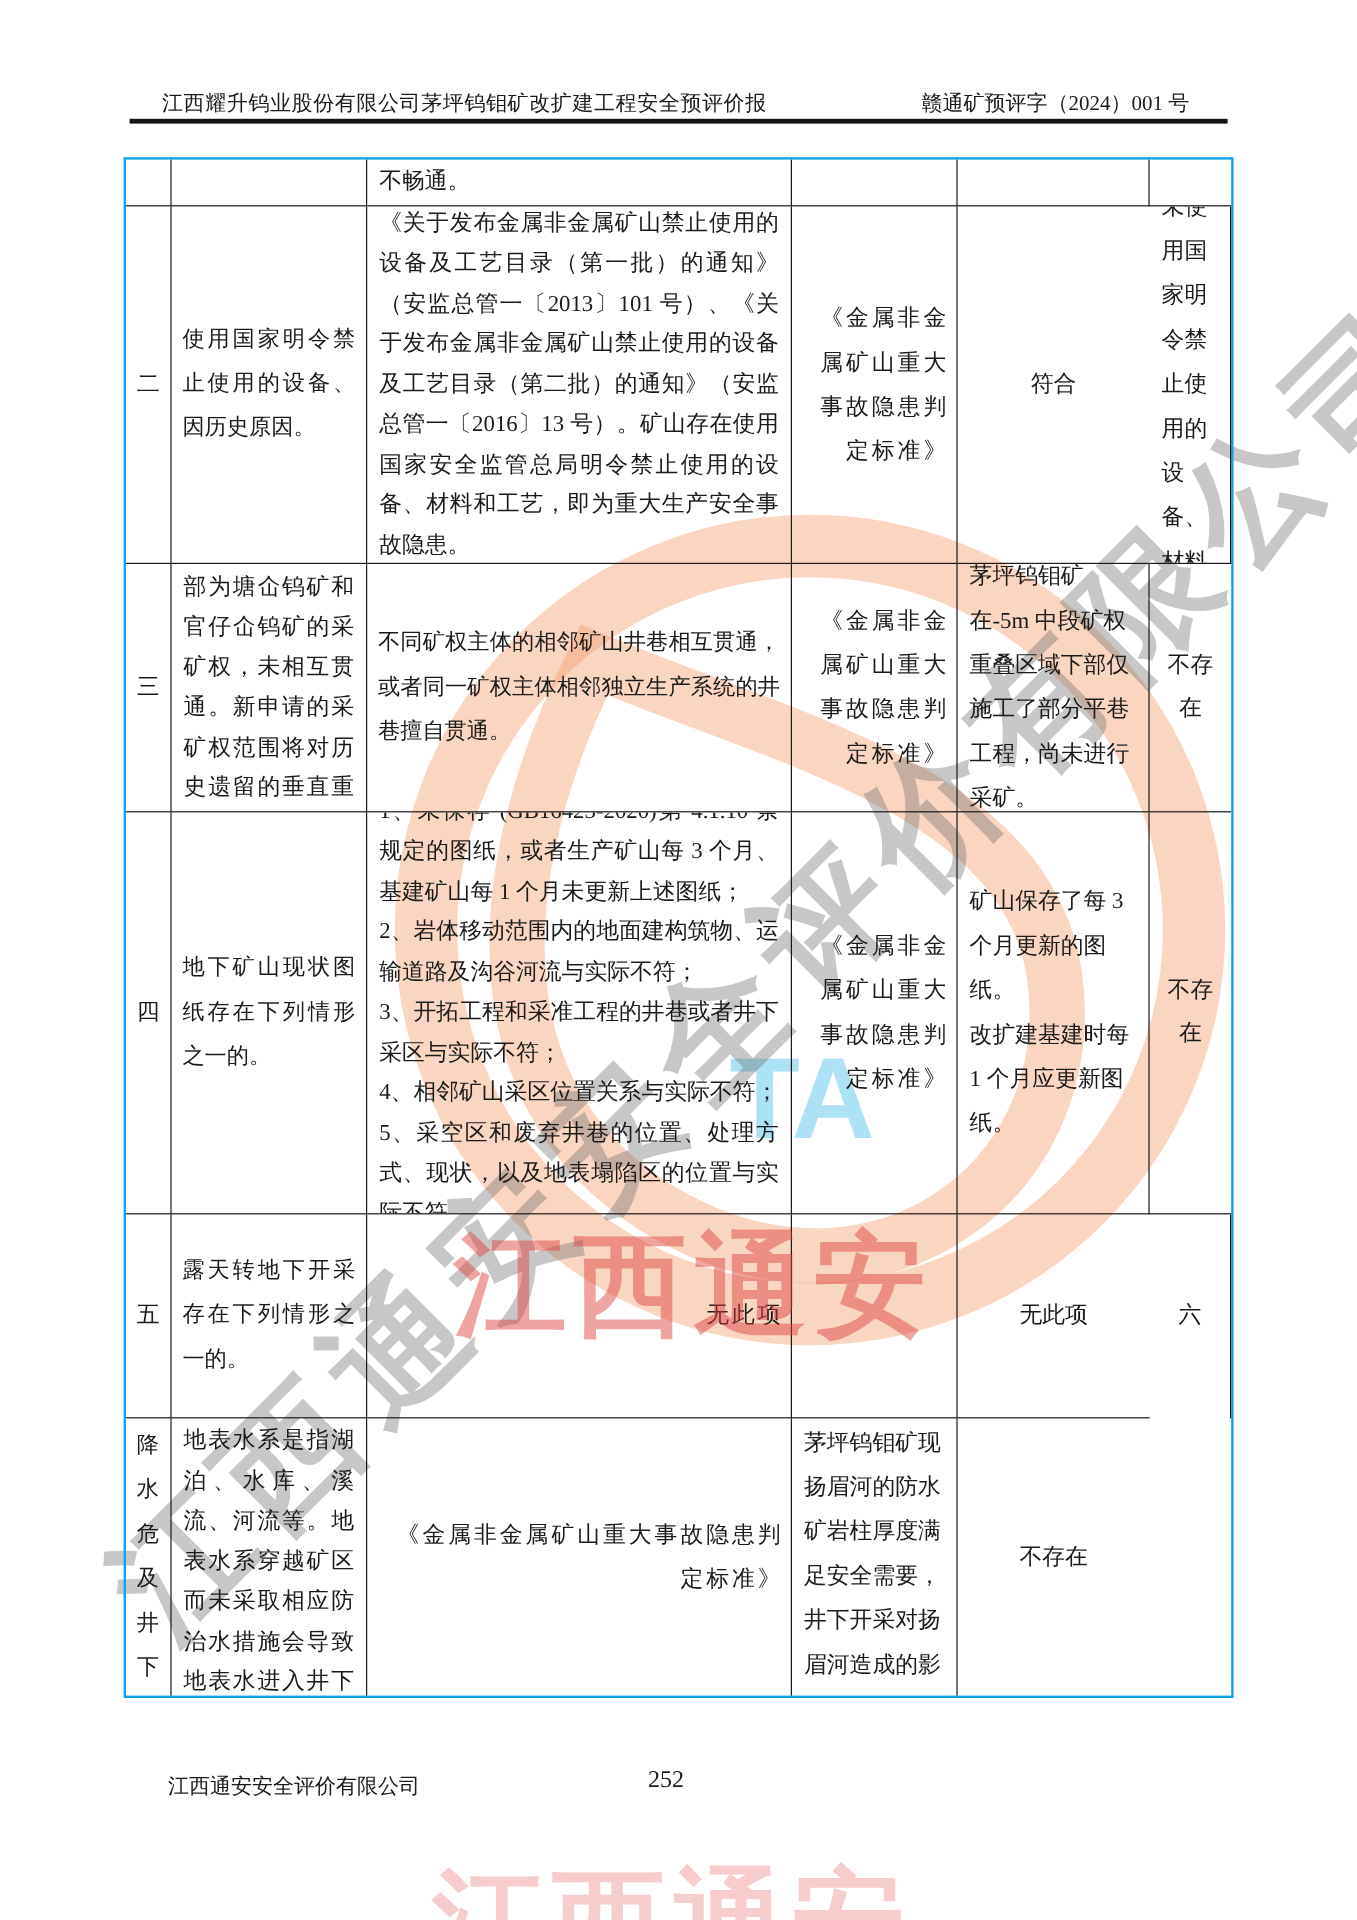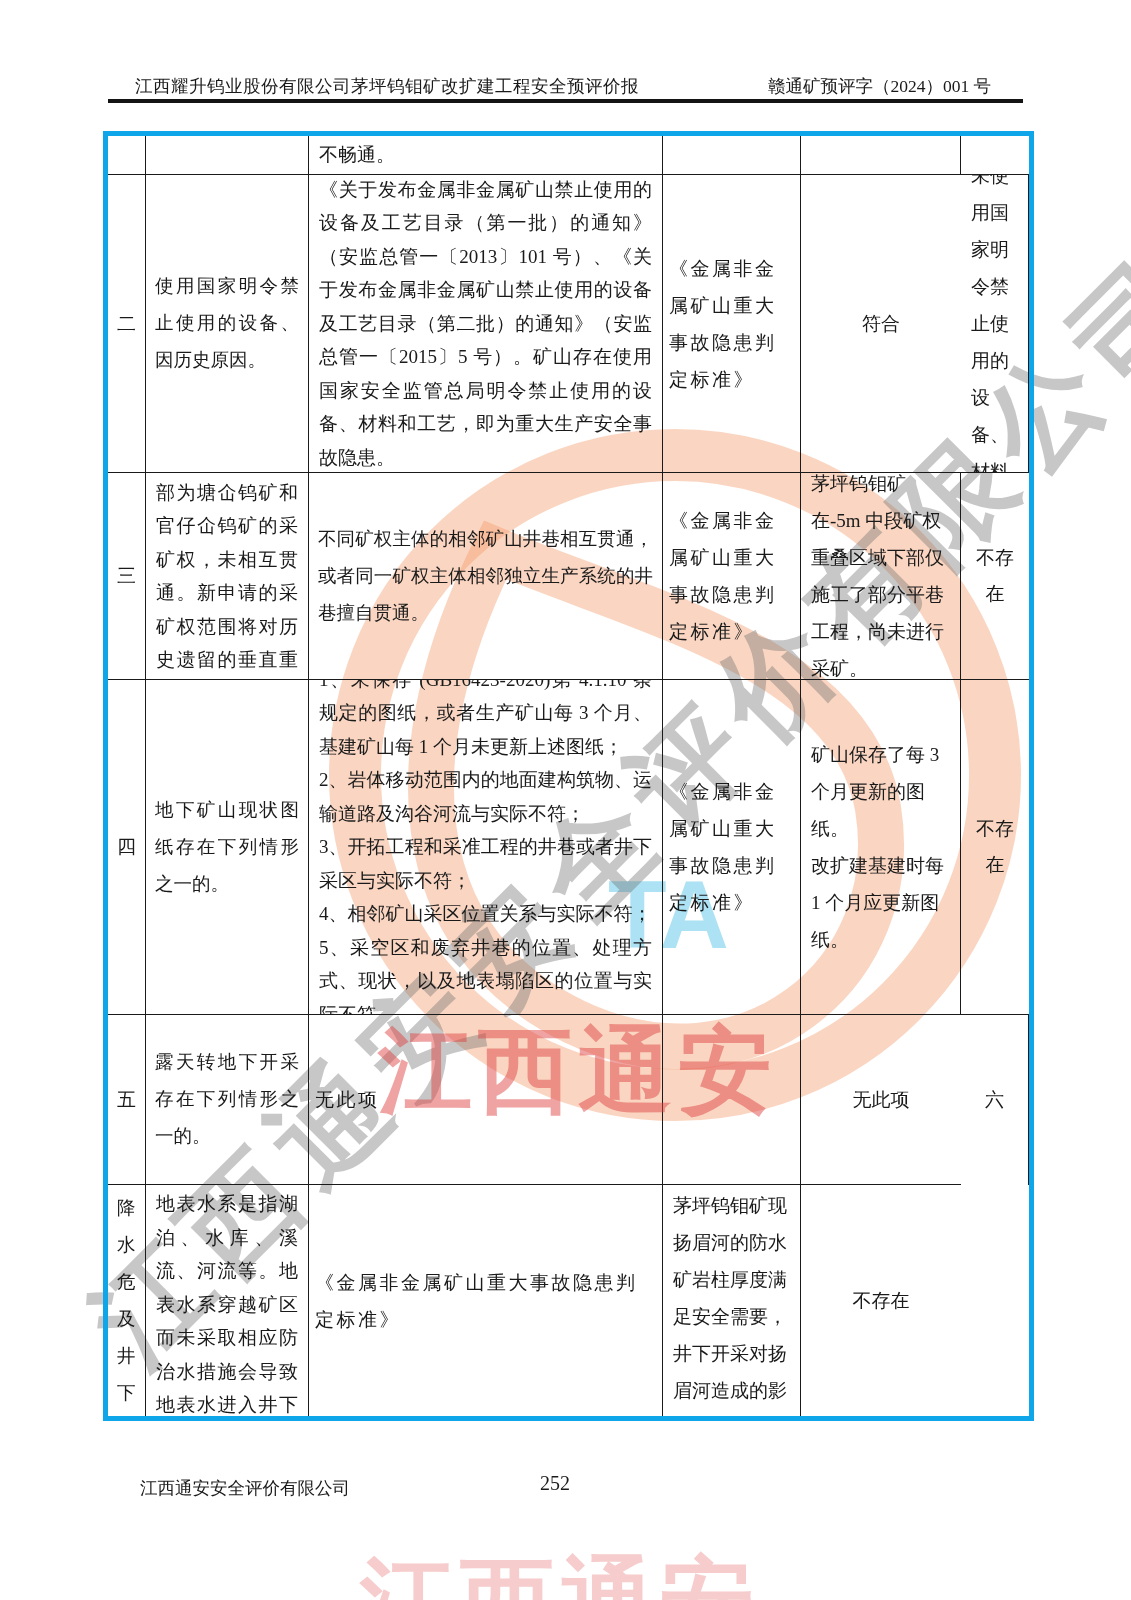--- a/index.html
+++ b/index.html
@@ -34,37 +34,37 @@
     font-family:"Liberation Sans","DejaVu Sans",sans-serif;font-weight:700;
     font-size:94px;letter-spacing:6px;white-space:nowrap;
     color:rgba(226,96,96,0.32);
   }
   
   .tbl{
     position:absolute;left:103px;top:131px;z-index:1;
     display:grid;
     grid-template-columns:38px 163px 354px 138px 160px 68px;
     grid-template-rows:39px 298px 207px 335px 170px 231px;
-    border:5px solid #0ea5e9;
+    border:2px solid #0ea5e9;
     background:transparent;
   }
   .cell{
     border-right:1px solid #1a1a1a;border-bottom:1px solid #1a1a1a;
     overflow:hidden;display:flex;align-items:center;justify-content:center;
     box-sizing:border-box;font-size:19px;line-height:34px;
     background:transparent;
   }
   .cell.last-col{border-right:none;}
   .cell.last-row{border-bottom:none;}
   .cell-inner{width:100%;}
   .c-index{ text-align:center; }
   .c-item{ padding:0 9px; font-size:18.5px; line-height:37px; text-align:justify; }
   .c-item .cell-inner{text-align:justify;}
   .c-detail{ padding:2px 10px; line-height:33.5px; text-align:justify; white-space:pre-line; }
-  .c-standard{ padding:0 6px; text-align:left; letter-spacing:2.5px; line-height:37px; }
+  .c-standard{ padding:0 6px; text-align:right; letter-spacing:2.5px; line-height:37px; }
   .c-status{ padding:2px 10px; line-height:37px; text-align:left; white-space:pre-line; }
   .c-conclusion{ padding:0 6px; text-align:center; line-height:36px; }
   .v-top{ align-items:flex-start; }
   
   .ftr-company{position:absolute;left:140px;top:1476px;font-size:17.5px;white-space:nowrap;z-index:1;}
   .ftr-page{position:absolute;left:540px;top:1472px;font-size:20px;z-index:1;}
 </style>
 </head>
 <body>
 
@@ -99,21 +99,21 @@
     <div class="cell c-conclusion last-col">
         <div class="cell-inner"></div>
       </div>
 
     <div class="cell c-index">
         <div class="cell-inner">二</div>
       </div>
     <div class="cell c-item">
         <div class="cell-inner">使用国家明令禁止使用的设备、因历史原因。</div>
       </div>
-    <div class="cell c-detail"><div class="cell-inner">《关于发布金属非金属矿山禁止使用的设备及工艺目录（第一批）的通知》（安监总管一〔2013〕101 号）、《关于发布金属非金属矿山禁止使用的设备及工艺目录（第二批）的通知》（安监总管一〔2015〕5 号）。矿山存在使用国家安全监管总局明令禁止使用的设备、材料和工艺，即为重大生产安全事故隐患。</div></div>
+    <div class="cell c-detail"><div class="cell-inner">《关于发布金属非金属矿山禁止使用的设备及工艺目录（第一批）的通知》（安监总管一〔2013〕101 号）、《关于发布金属非金属矿山禁止使用的设备及工艺目录（第二批）的通知》（安监总管一〔2016〕13 号）。矿山存在使用国家安全监管总局明令禁止使用的设备、材料和工艺，即为重大生产安全事故隐患。</div></div>
     <div class="cell c-standard">
         <div class="cell-inner">《金属非金属矿山重大事故隐患判定标准》</div>
       </div>
     <div class="cell c-conclusion last-col">
         <div class="cell-inner">符合</div>
       </div>
     <div class="cell c-status"><div class="cell-inner">可研设计未使用国家明令禁止使用的设备、材料和工艺。</div></div>
 
     <div class="cell c-index">
         <div class="cell-inner">三</div>

